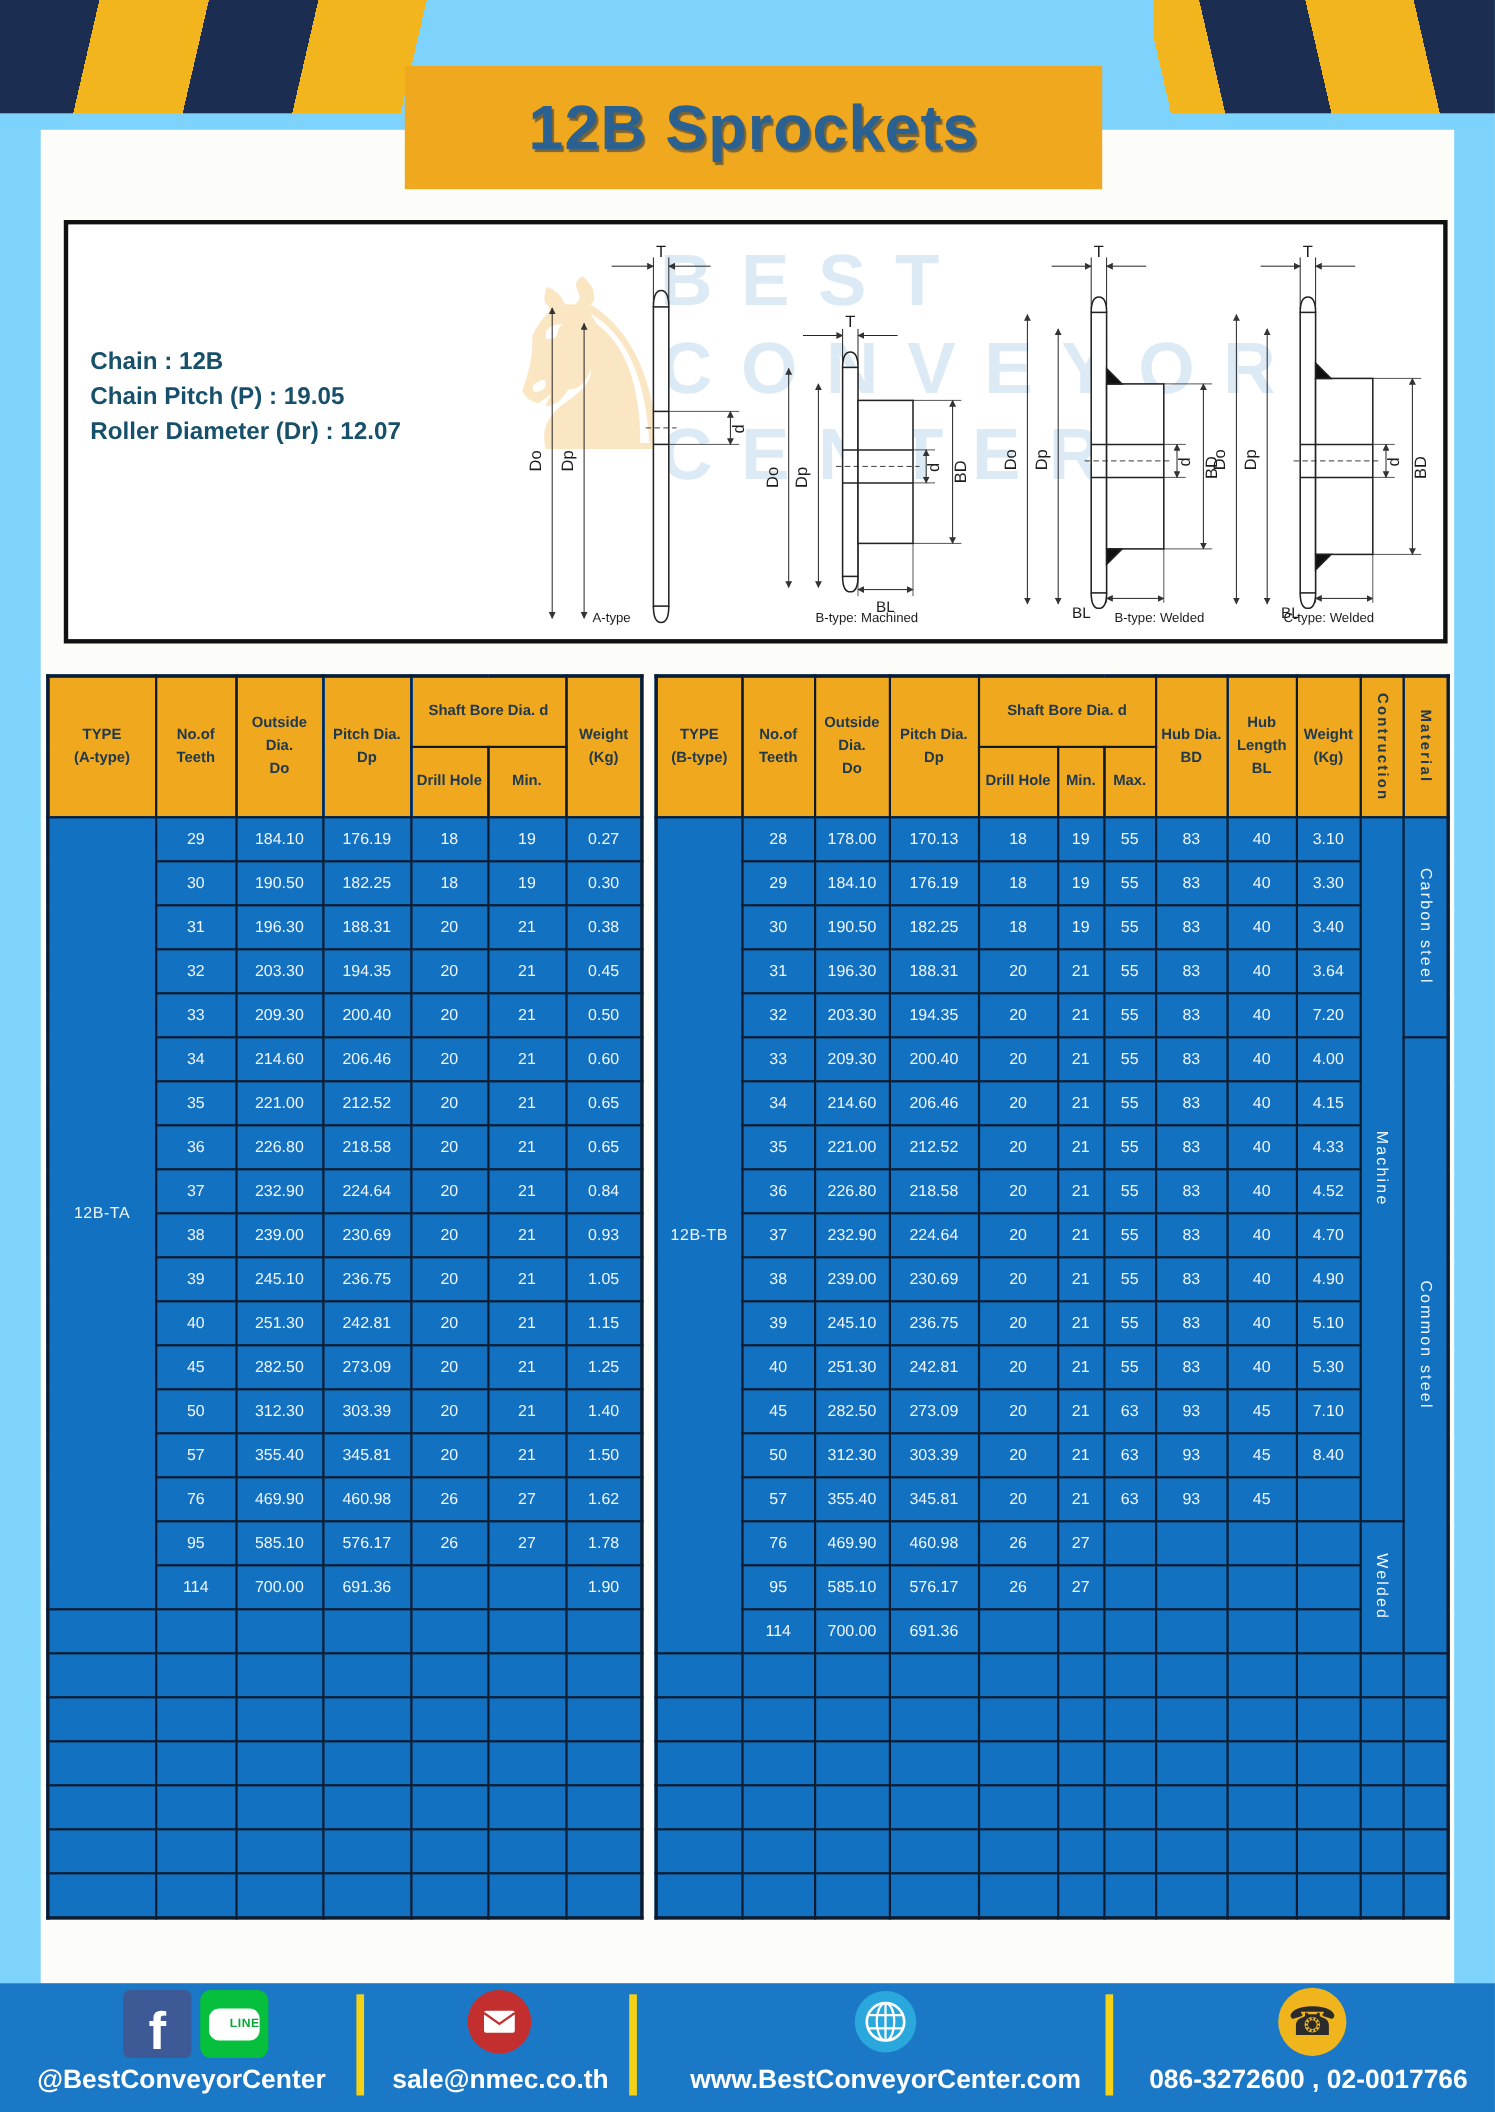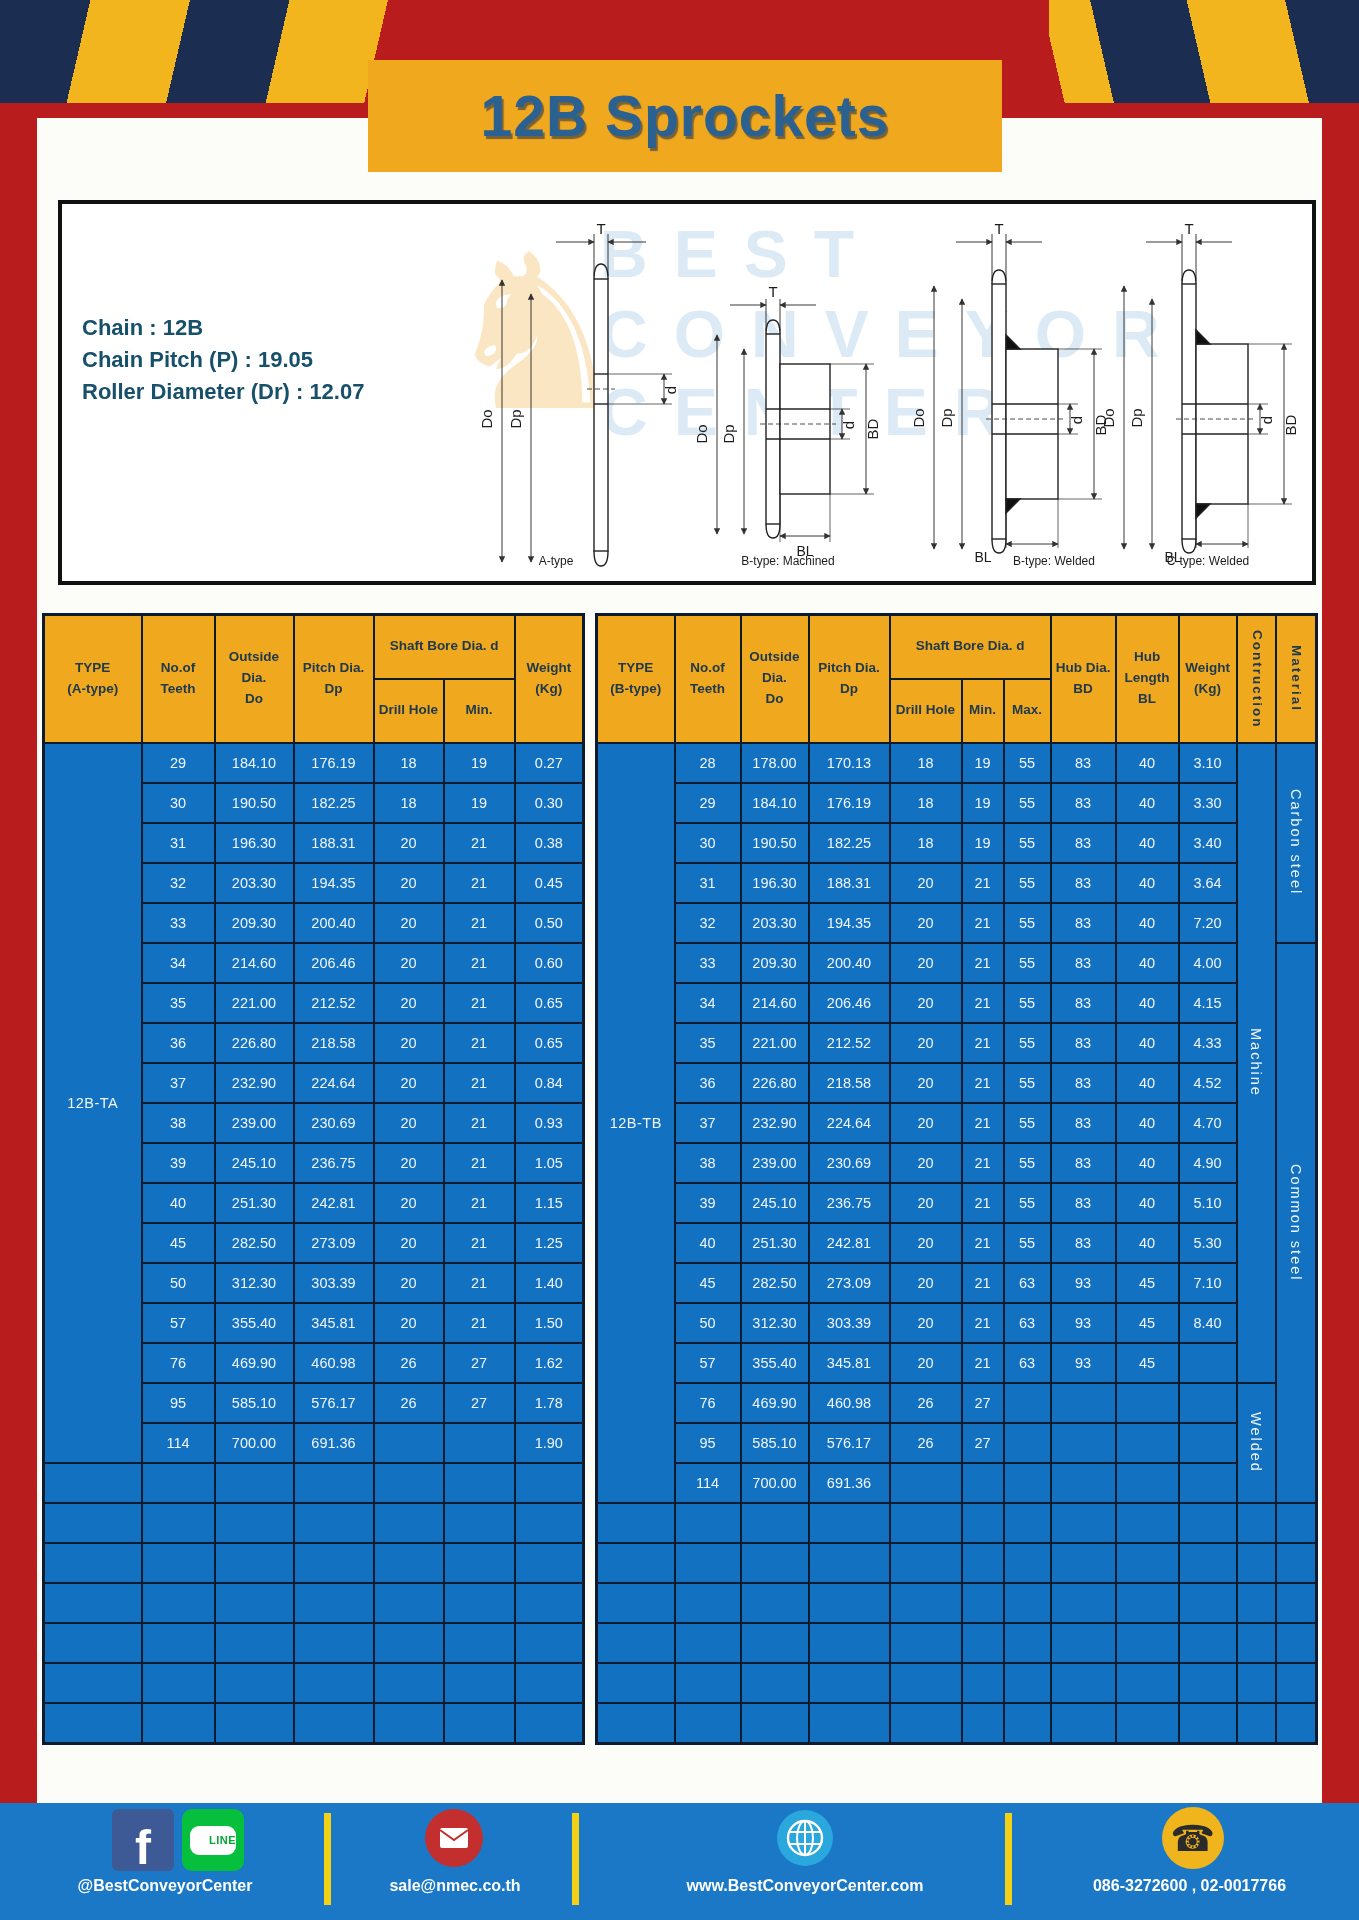--- a/index.html
+++ b/index.html
@@ -1,16 +1,16 @@
 <!DOCTYPE html>
 <html><head>
 <meta charset="utf-8">
 <style>
   html,body{margin:0;padding:0;background:#e8e8e8;font-family:"Liberation Sans",sans-serif;}
-  .page{position:relative;width:1359px;height:1920px;background:#b91c1c;overflow:hidden;margin:0 auto;}
+  .page{position:relative;width:1359px;height:1920px;background:#7dd3fc;overflow:hidden;margin:0 auto;}
   .content-white{position:absolute;left:37px;top:118px;width:1285px;height:1685px;background:#fcfcf9;}
   
   .hz-l{position:absolute;left:0;top:0;width:400px;height:103px;
     background:linear-gradient(103deg,#1c2d52 0 88px,#f2b51d 88px 185px,#1c2d52 185px 282px,#f2b51d 282px 378px,rgba(0,0,0,0) 378px);}
   .hz-r{position:absolute;right:0;top:0;width:310px;height:103px;
     background:linear-gradient(257deg,#1c2d52 0 72px,#f2b51d 72px 168px,#1c2d52 168px 262px,#f2b51d 262px 310px,rgba(0,0,0,0) 310px);}
   
   .banner{position:absolute;left:368px;top:60px;width:634px;height:112px;background:#f0a81f;
     display:flex;align-items:center;justify-content:center;}
   .banner span{font-size:57px;font-weight:800;color:#2a6190;letter-spacing:1px;
@@ -28,21 +28,21 @@
   .dtable{position:absolute;border-collapse:collapse;table-layout:fixed;background:#1371c2;border:3px solid #0d1b2e;}
   .dtable th,.dtable td{border:2px solid #0d1b2e;text-align:center;vertical-align:middle;overflow:hidden;}
   .dtable thead th{background:#f0a91e;color:#20394b;font-size:13.5px;font-weight:700;white-space:pre-line;line-height:1.55;padding:2px 1px;}
   .dtable thead tr{height:64px;}
   .dtable tbody td{height:38px;color:#eff6fd;font-size:14.5px;padding:0 2px;}
   .type-cell{font-size:14px;letter-spacing:.5px;}
   .vert{writing-mode:vertical-rl;text-orientation:mixed;letter-spacing:2px;font-size:13px;}
   th.vert{padding:4px 0;}
   
   .footer{position:absolute;left:0;top:1803px;width:1359px;height:117px;background:#1a78c6;}
-  .ftext{position:absolute;top:74px;color:#fff;font-weight:700;font-size:16px;text-align:center;white-space:nowrap;}
+  .ftext{position:absolute;top:74px;color:#fff;font-weight:700;font-size:24px;text-align:center;white-space:nowrap;}
   .fdiv{position:absolute;top:10px;width:7px;height:92px;background:#f2d117;}
   .fb-icon{position:absolute;left:112px;top:6px;width:62px;height:62px;background:#3d5a96;border-radius:6px;
     display:flex;align-items:flex-end;justify-content:center;color:#fff;font-weight:800;font-size:48px;line-height:.95;}
   .line-icon{position:absolute;left:182px;top:6px;width:62px;height:62px;background:#06bf3c;border-radius:10px;
     display:flex;align-items:center;justify-content:center;}
   .line-bubble{width:46px;height:29px;background:#fff;border-radius:9px;display:flex;align-items:center;justify-content:flex-end;
     color:#06a835;font-weight:800;font-size:11px;letter-spacing:.5px;}
   .mail-icon{position:absolute;left:425px;top:6px;width:58px;height:58px;background:#c32f2f;border-radius:50%;
     display:flex;align-items:center;justify-content:center;}
   .globe-icon{position:absolute;left:776px;top:6px;width:58px;height:58px;border-radius:50%;}

